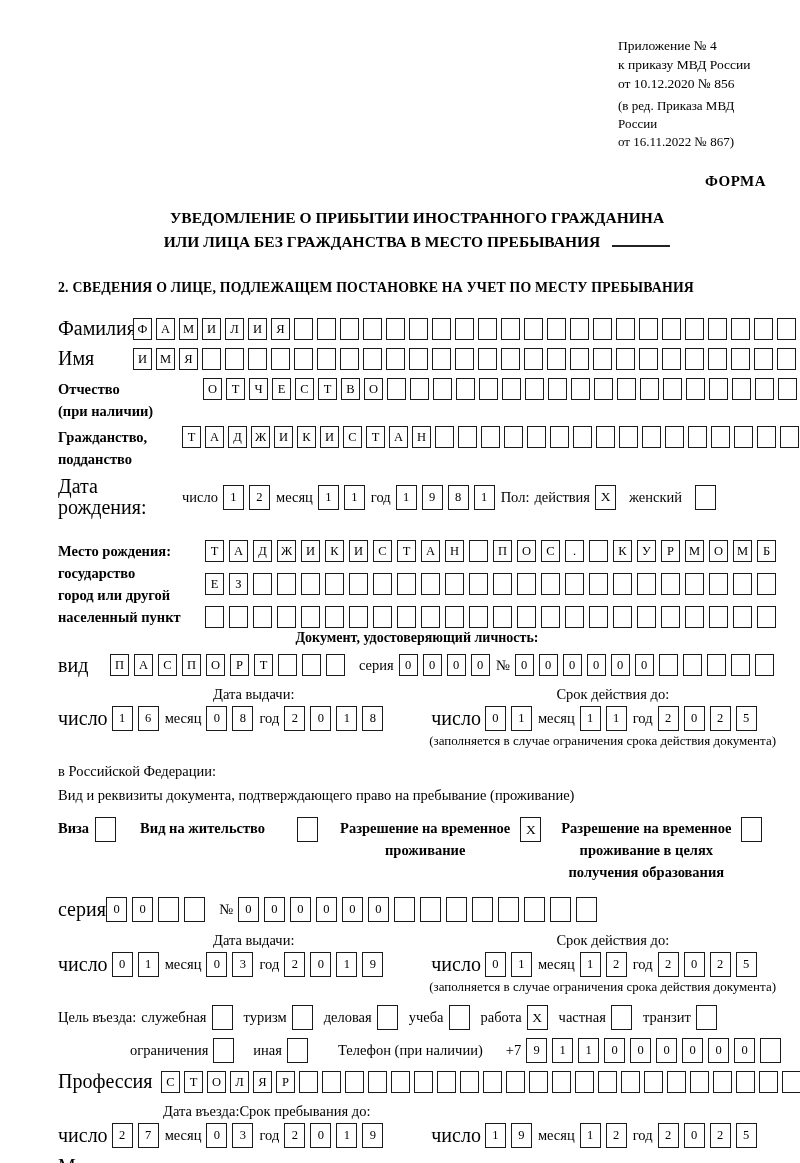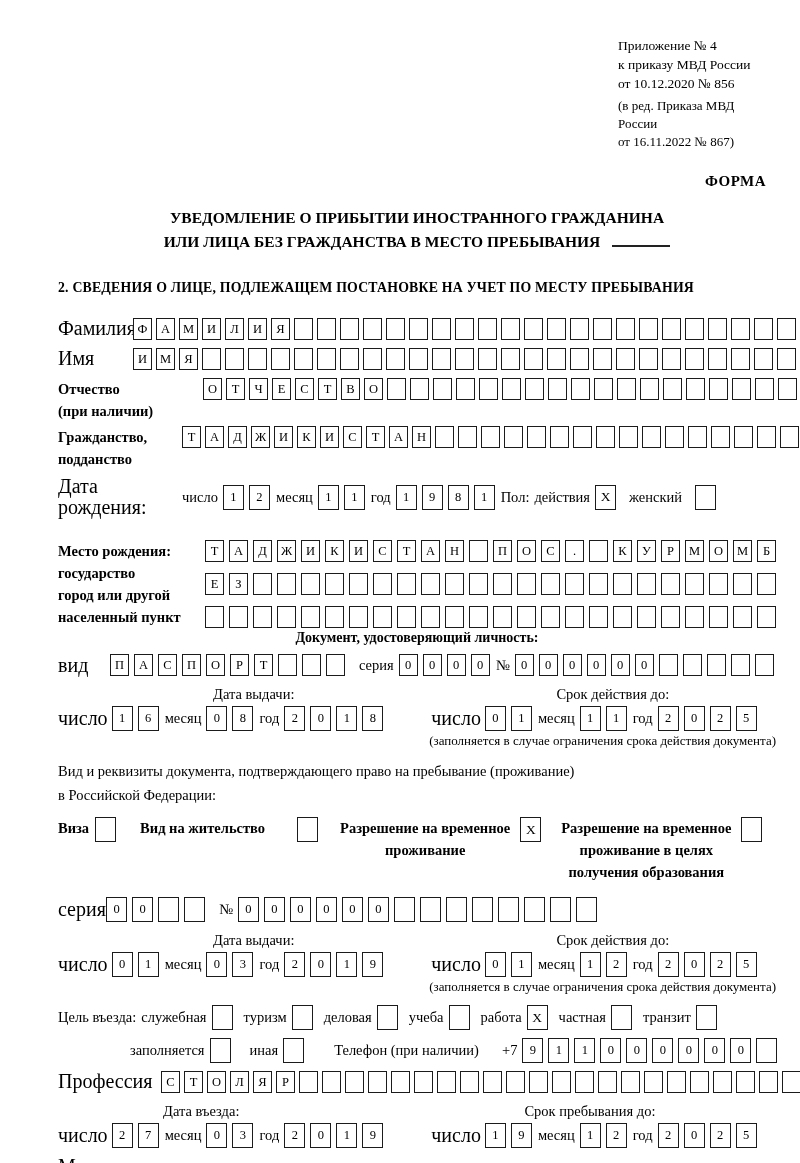--- a/index.html
+++ b/index.html
@@ -388,22 +388,22 @@
     <span class="dlbl">год</span>
     <span class="cells g5 big">
         <span class="cell">2</span>
         <span class="cell">0</span>
         <span class="cell">2</span>
         <span class="cell">5</span>
       </span>
   </div>
   <div class="note">(заполняется в случае ограничения срока действия документа)</div>
 
+  <div class="intro">в Российской Федерации:</div>
   <div class="intro">Вид и реквизиты документа, подтверждающего право на пребывание (проживание)</div>
-  <div class="intro">в Российской Федерации:</div>
 
   <div class="optrow">
     <span class="opt">
       <span class="txt">Виза</span>
       <span class="cb" style="margin-left:6px"></span>
     </span>
     <span class="opt" style="margin-left:24px">
       <span class="txt">Вид на жительство</span>
       <span class="cb" style="margin-left:32px"></span>
     </span>
@@ -505,21 +505,21 @@
     <span class="cb pcb"></span>
     <span class="plbl">работа</span>
     <span class="cb pcb">X</span>
     <span class="plbl">частная</span>
     <span class="cb pcb"></span>
     <span class="plbl">транзит</span>
     <span class="cb"></span>
   </div>
 
   <div class="frow" style="align-items:center;margin-bottom:8px">
-    <span class="plbl" style="margin-left:72px">заполняется</span>
+    <span class="plbl" style="margin-left:72px">ограничения</span>
     <span class="cb pcb"></span>
     <span class="plbl" style="margin-left:8px">иная</span>
     <span class="cb"></span>
     <span class="plbl" style="margin-left:30px">Телефон (при наличии)</span>
     <span class="plbl" style="margin-left:18px">+7</span>
     <span class="cells g5 big">
         <span class="cell">9</span>
         <span class="cell">1</span>
         <span class="cell">1</span>
         <span class="cell">0</span>
@@ -561,21 +561,21 @@
         <span class="cell"></span>
         <span class="cell"></span>
         <span class="cell"></span>
         <span class="cell"></span>
         <span class="cell"></span>
       </span>
   </div>
 
   <div class="dlabels">
     <span style="margin-left:105px">Дата въезда:</span>
-    <span style="margin-left:285px">Срок пребывания до:</span>
+    <span style="">Срок пребывания до:</span>
   </div>
   <div class="frow" style="align-items:center;margin-bottom:8px">
     <span class="lbl">число</span>
     <span class="cells g5 big" style="margin-left:4px">
         <span class="cell">2</span>
         <span class="cell">7</span>
       </span>
     <span class="dlbl">месяц</span>
     <span class="cells g5 big">
         <span class="cell">0</span>

